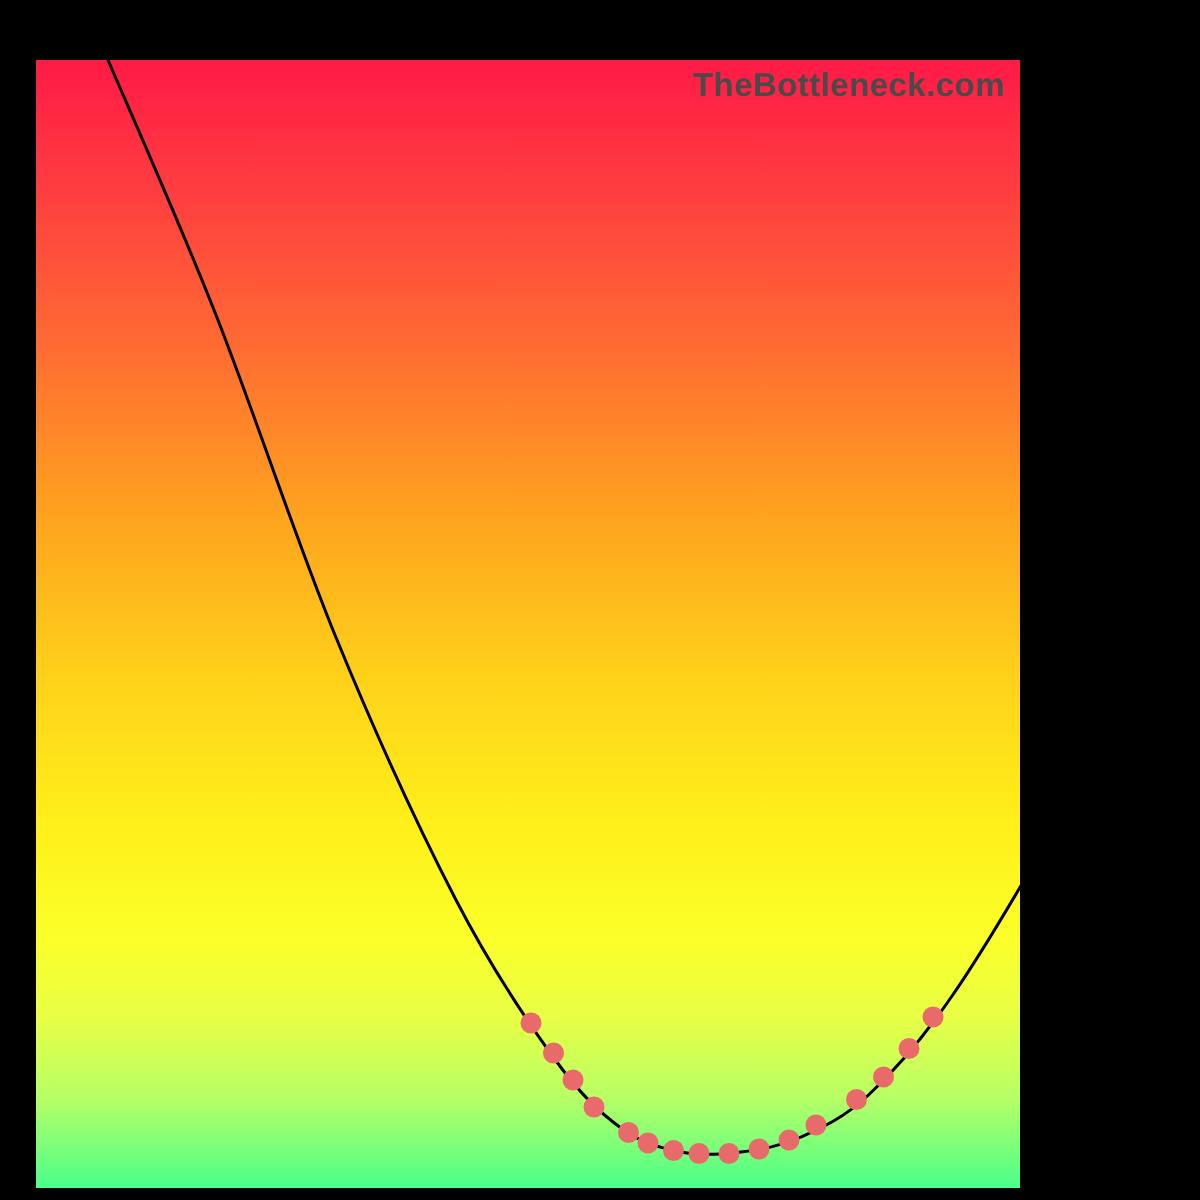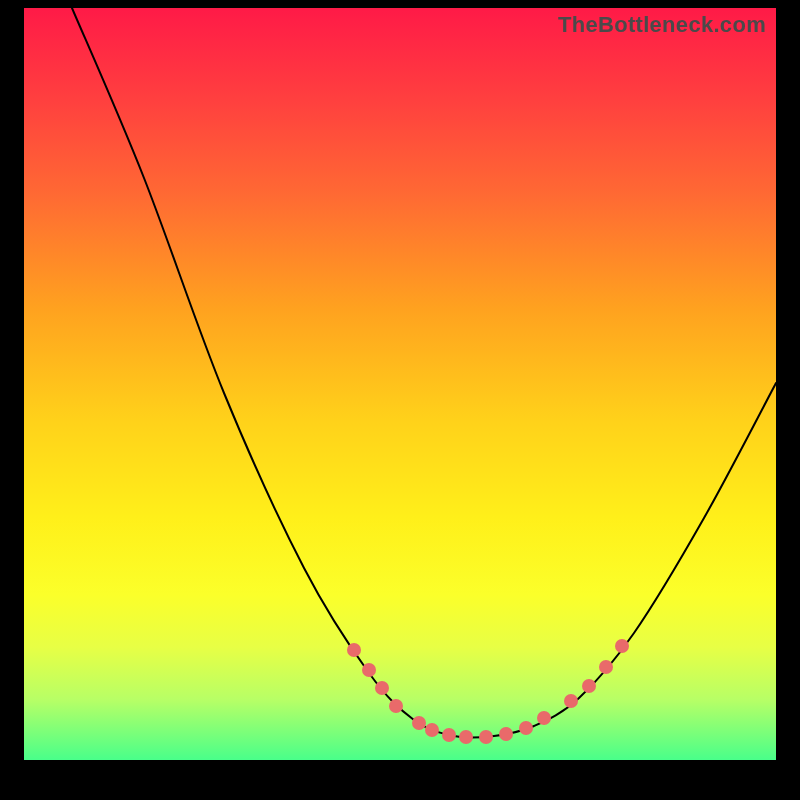--- a/index.html
+++ b/index.html
@@ -7,22 +7,22 @@
     padding: 0;
     width: 800px;
     height: 800px;
     background: #000;
     overflow: hidden;
     font-family: Arial, Helvetica, sans-serif;
   }
   .frame {
     position: absolute;
     left: 24px;
-    top: 8px;
-    width: 752px;
+    top: 40px;
+    width: 656px;
     height: 752px;
     background: linear-gradient(to bottom,
       #ff1a47 0%,
       #ff3f3f 12%,
       #ff6a33 25%,
       #ffa21f 40%,
       #ffd21a 55%,
       #fff01a 68%,
       #fbff2a 78%,
       #e7ff45 85%,

